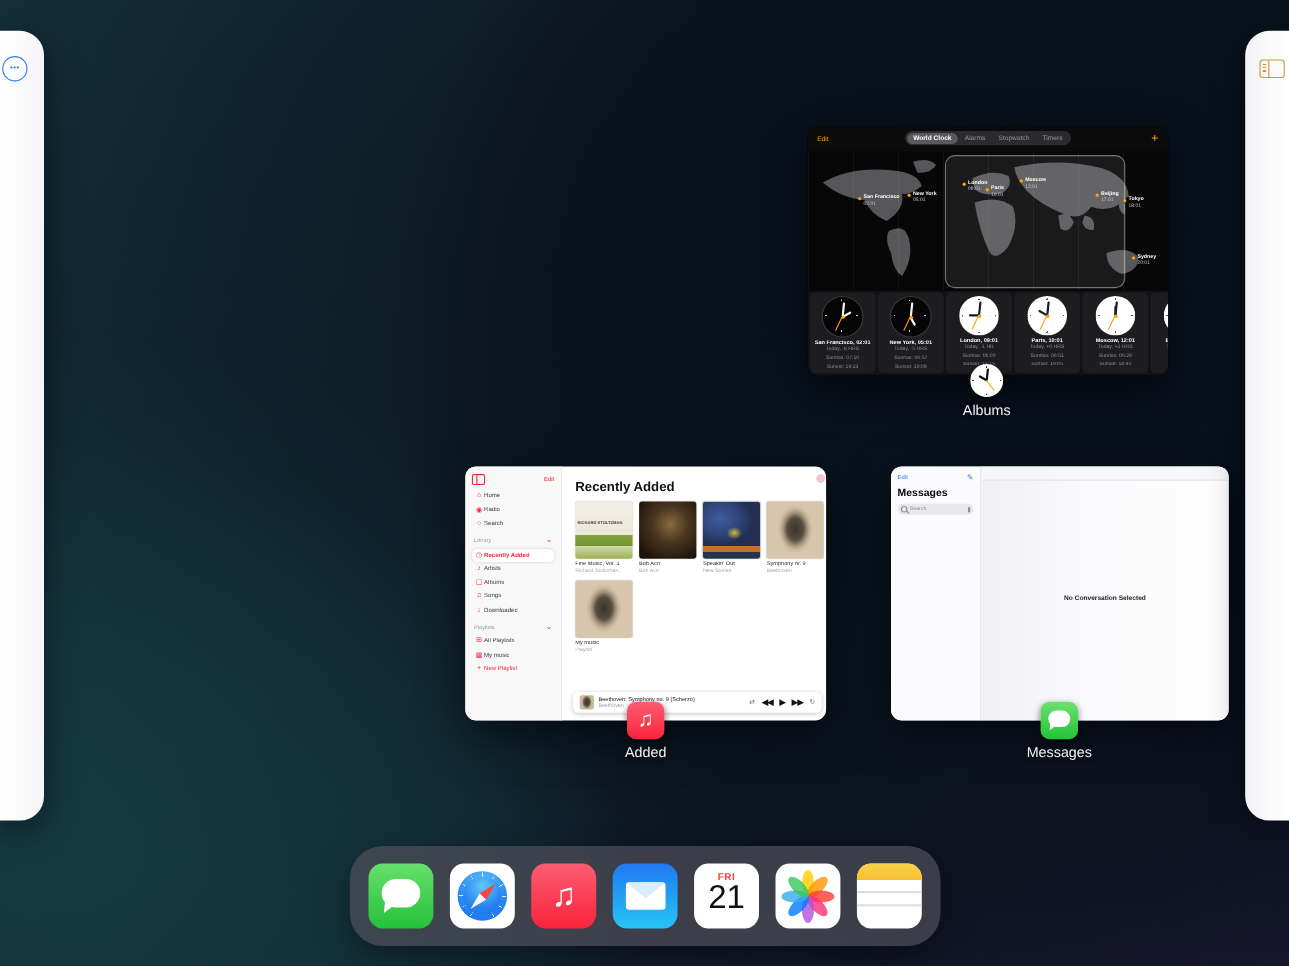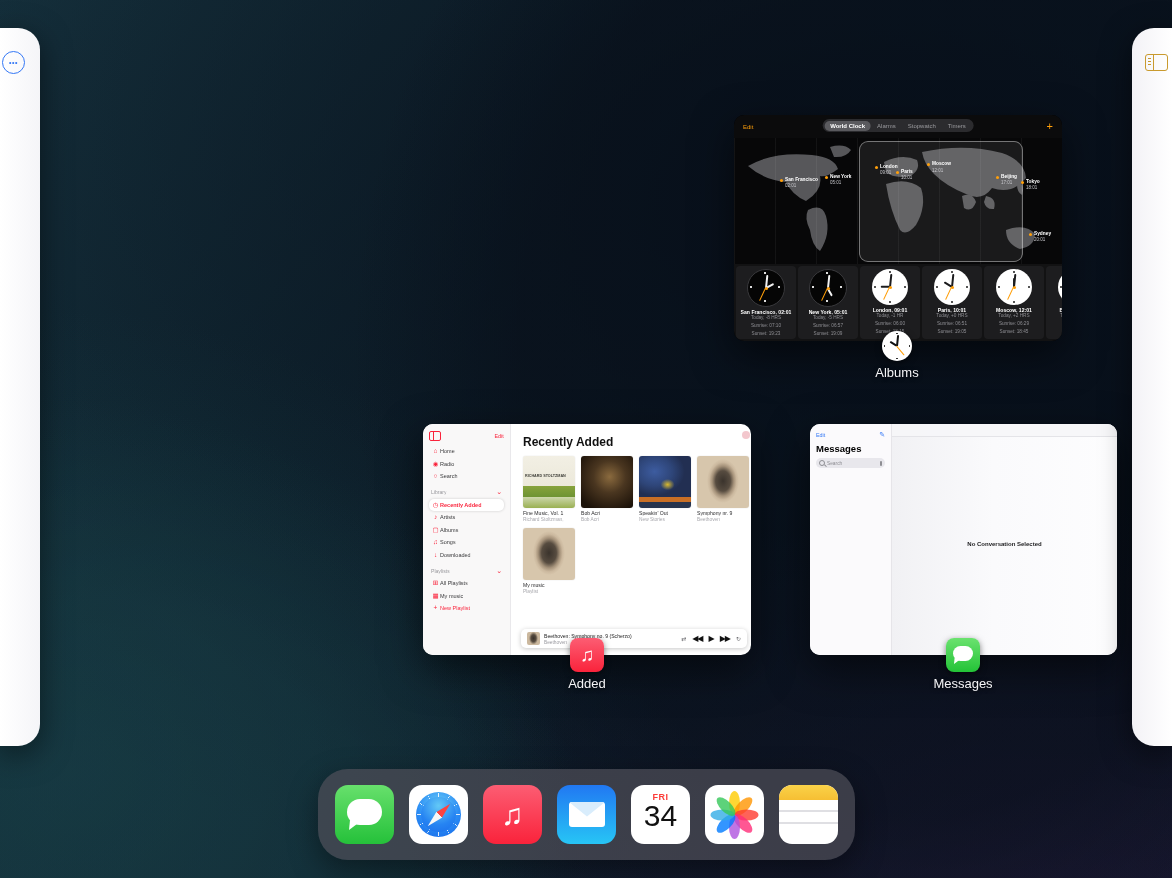--- a/index.html
+++ b/index.html
@@ -569,21 +569,21 @@
       <span class="compass">
           <span class="needle"></span>
         </span>
     </div>
     <div class="app-ic ic-music" title="Music">♫</div>
     <div class="app-ic ic-mail" title="Mail">
       <span class="envelope"></span>
     </div>
     <div class="app-ic ic-cal" title="Calendar">
       <span class="cal-wd">FRI</span>
-      <span class="cal-day">34</span>
+      <span class="cal-day">21</span>
     </div>
     <div class="app-ic ic-photos" title="Photos">
       <span class="petal"></span>
         <span class="petal"></span>
         <span class="petal"></span>
         <span class="petal"></span>
         <span class="petal"></span>
         <span class="petal"></span>
         <span class="petal"></span>
         <span class="petal"></span>

